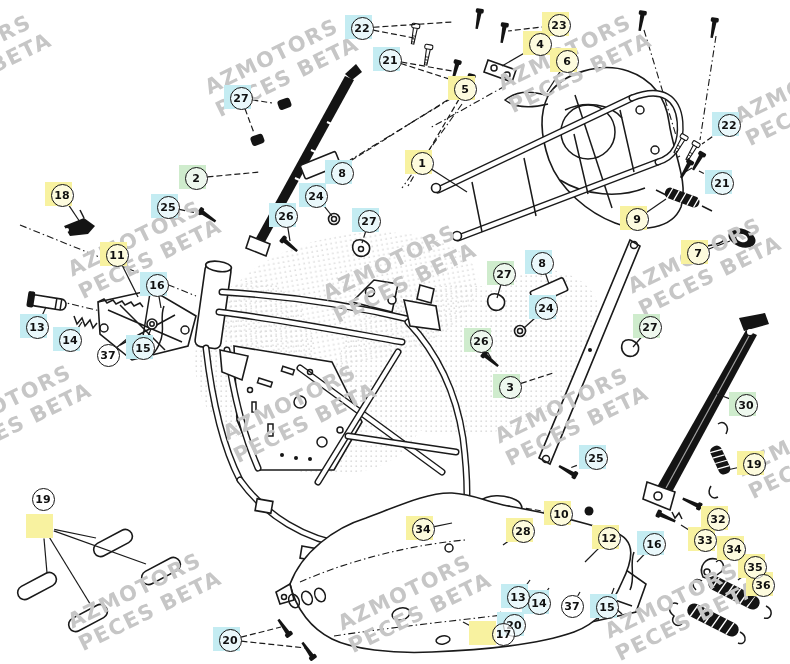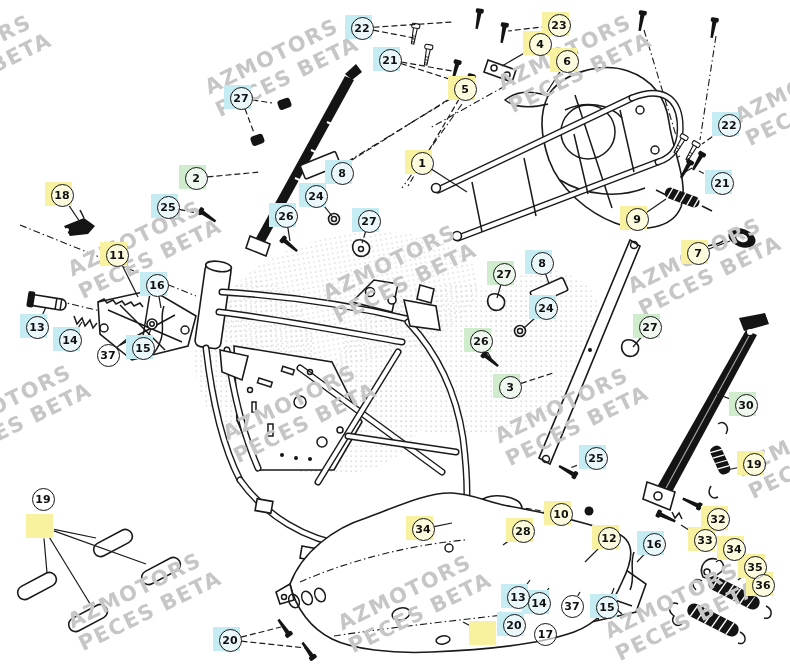--- a/index.html
+++ b/index.html
@@ -527,16 +527,16 @@
     <div class="hlbox" style="left: 501px; top: 584px; background: rgb(196, 236, 242);"></div>
     <div class="callout" style="left: 518px; top: 597px;">13</div>
     <div class="hlbox" style="left: 522px; top: 590px; background: rgb(196, 236, 242);"></div>
     <div class="callout" style="left: 539px; top: 603px;">14</div>
     <div class="callout" style="left: 572px; top: 606px;">37</div>
     <div class="hlbox" style="left: 590px; top: 594px; background: rgb(196, 236, 242);"></div>
     <div class="callout" style="left: 607px; top: 607px;">15</div>
     <div class="hlbox" style="left: 497px; top: 612px; background: rgb(196, 236, 242);"></div>
     <div class="callout" style="left: 514px; top: 625px;">20</div>
     <div class="hlbox" style="left: 469px; top: 621px; background: rgb(248, 242, 160);"></div>
-    <div class="callout" style="left: 506px; top: 634px; margin-left: 28px;">17</div>
+    <div class="callout" style="left: 464px; top: 634px; margin-left: 28px;">17</div>
     <div class="hlbox" style="left: 213px; top: 627px; background: rgb(196, 236, 242);"></div>
     <div class="callout" style="left: 230px; top: 640px;">20</div>
   </div>
 
 </body></html>

